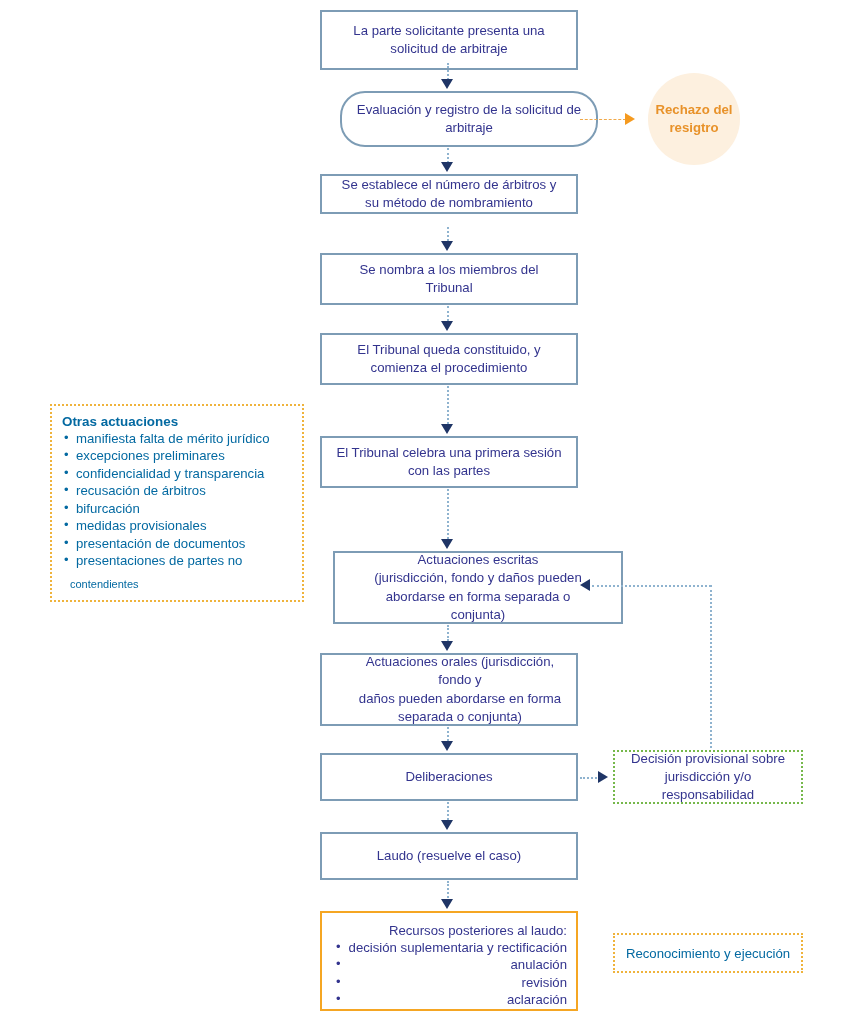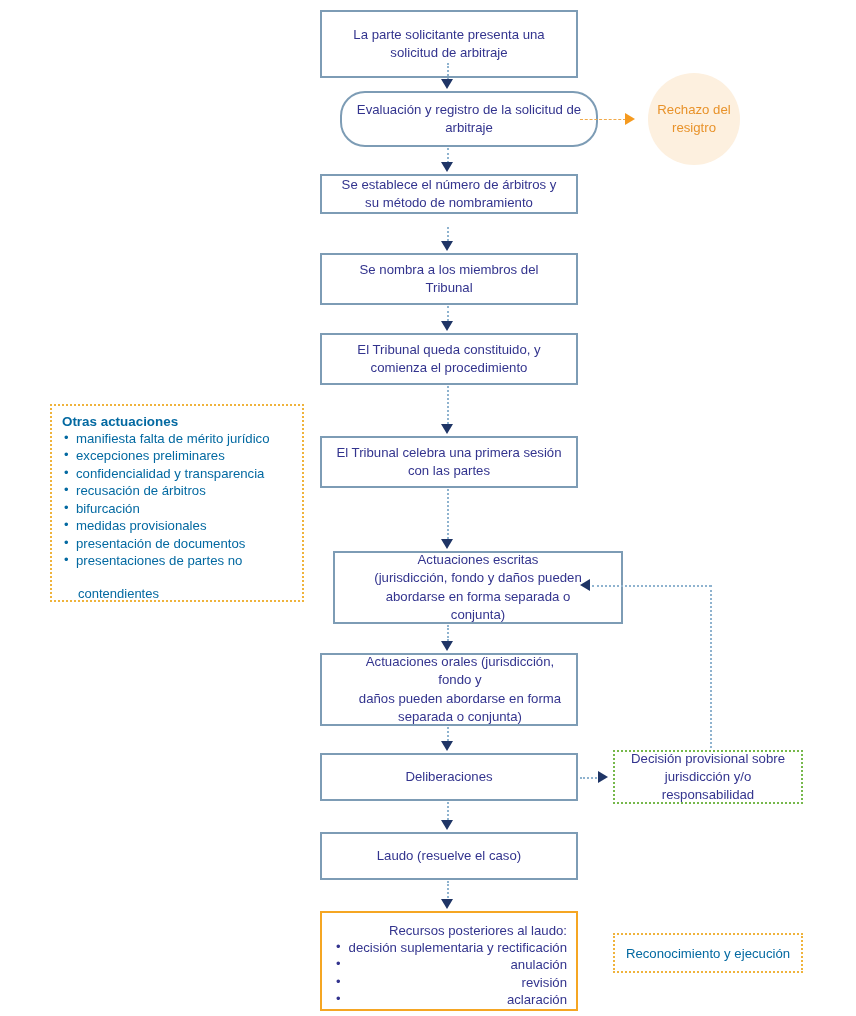--- a/index.html
+++ b/index.html
@@ -94,38 +94,38 @@
     margin: 0;
   }
   ul.bullets li::before {
     content: "\2022";
     position: absolute;
     left: 2px;
     top: -1px;
     font-size: 13px;
   }
   .wrapline {
-    font-size: 13px;
+    font-size: 11px;
     line-height: 1.32;
-    margin: 16px;
+    margin: 8px;
     padding: 0;
   }
   .panel-pad {
     padding: 8px 9px 8px 10px;
     box-sizing: border-box;
     height: 100%;
   }
 
   
   .circle-node {
     position: absolute;
     border-radius: 50%;
     background: #fdf0df;
     color: #e8922a;
-    font-weight: normal;
+    font-weight: bold;
     font-size: 13.2px;
     line-height: 1.35;
     text-align: center;
     display: flex;
     align-items: center;
     justify-content: center;
     box-sizing: border-box;
   }
 
   
@@ -180,21 +180,21 @@
     border-top: 6px solid transparent;
     border-bottom: 6px solid transparent;
     border-left: 10px solid #f59a1f;
   }
 </style>
 </head>
 <body>
 
 <div id="canvas">
 
-  <div class="node" style="left:320px; top:10px; width:258px; height:68px;">
+  <div class="node" style="left:320px; top:10px; width:258px; height:60px;">
     <span class="node-inner">La parte solicitante presenta una
 solicitud de arbitraje</span>
   </div>
 
   <div class="node" style="left:340px; top:91px; width:258px; height:56px;border-radius:25px;">
     <span class="node-inner">Evaluación y registro de la solicitud de
 arbitraje</span>
   </div>
 
   <div class="node" style="left:320px; top:174px; width:258px; height:40px;">

